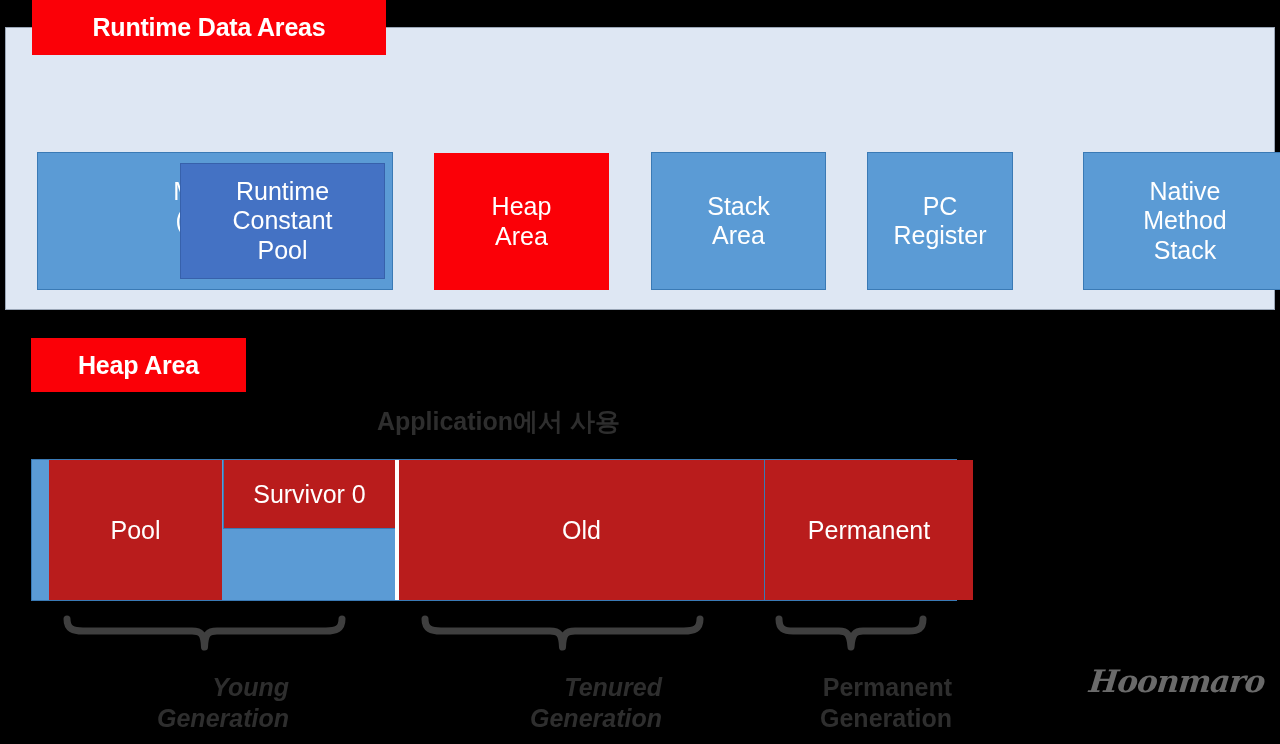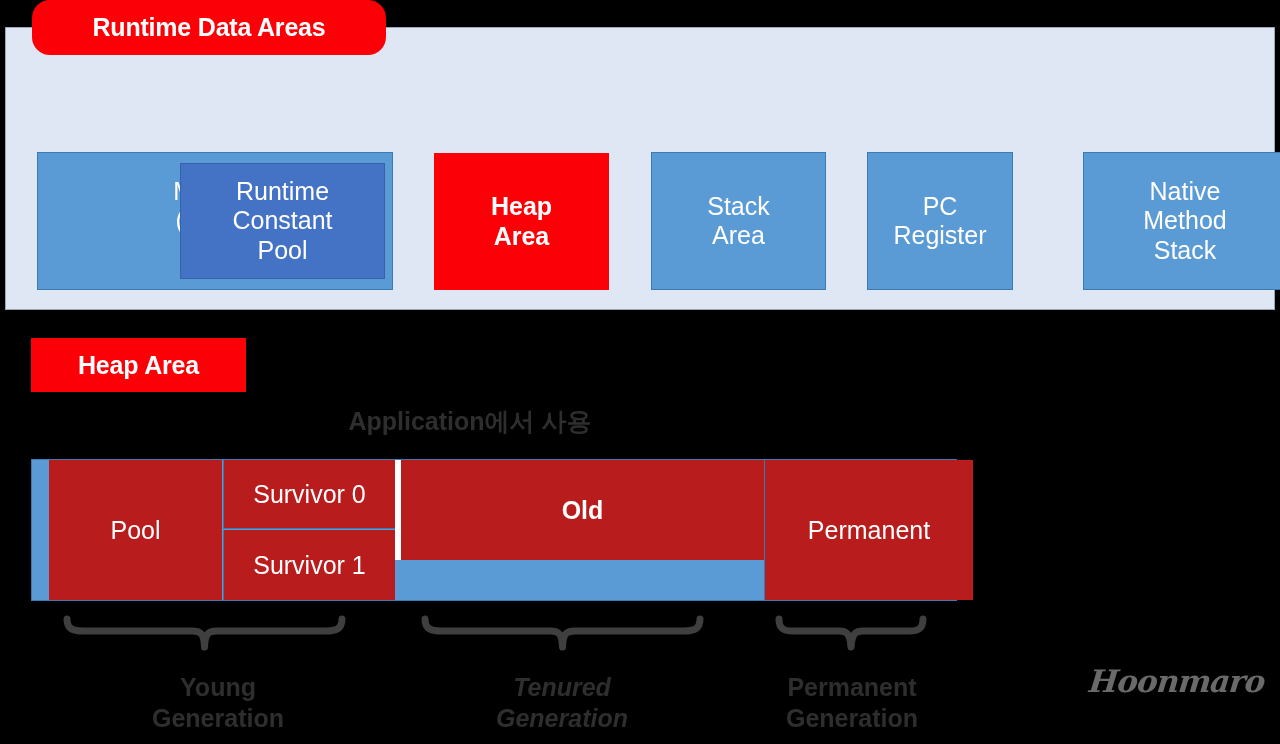--- a/index.html
+++ b/index.html
@@ -37,21 +37,20 @@
     justify-content: center;
     letter-spacing: -0.2px;
     text-align: center;
   }
   #rda-tag {
     left: 32px;
     top: 0px;
     width: 354px;
     height: 55px;
     font-size: 25px;
-    border-radius: 18px;
   }
   #heap-tag {
     left: 31px;
     top: 338px;
     width: 215px;
     height: 54px;
     font-size: 25px;
   }
 
   
@@ -71,21 +70,21 @@
     background: #fb0007;
     border: none;
   }
   .mem-box.inner {
     background: #4472c4;
     border: 1px solid #3761ab;
   }
 
   #box-method   { left: 31px;   top: 124px; width: 356px; height: 138px; }
   #box-rcp      { left: 150px;  top: 135px; width: 205px; height: 116px; margin-left: 24px; }
-  #box-heap     { left: 428px;  top: 125px; width: 175px; height: 137px; font-weight: bold; }
+  #box-heap     { left: 428px;  top: 125px; width: 175px; height: 137px; }
   #box-stack    { left: 645px;  top: 124px; width: 175px; height: 138px; }
   #box-pc       { left: 861px;  top: 124px; width: 146px; height: 138px; }
   #box-native   { left: 1077px; top: 124px; width: 204px; height: 138px; }
 
   .box-label { white-space: pre-line; }
 
   
   .heap-table {
     position: absolute;
     left: 31px;
@@ -102,36 +101,36 @@
     display: flex;
     align-items: center;
     justify-content: center;
     text-align: center;
     font-size: 25px;
     margin-left: 17px;
   }
   #cell-eden      { left: 0px;   top: 0px;  width: 173px; height: 140px; }
   #cell-surv0     { left: 174px; top: 0px;  width: 172px; height: 69px;  border-left: 1px solid #3a7ab5; border-bottom: 1px solid #3a7ab5; }
   #cell-surv1     { left: 174px; top: 70px; width: 172px; height: 70px;  border-left: 1px solid #3a7ab5; }
-  #cell-old       { left: 346px; top: 0px;  width: 369px; height: 100px; border-left: 6px solid #ffffff; font-weight: bold; }
+  #cell-old       { left: 346px; top: 0px;  width: 369px; height: 140px; border-left: 4px solid #ffffff; }
   #cell-permanent { left: 715px; top: 0px;  width: 209px; height: 140px; border-left: 1px solid #3a7ab5; }
 
   
   .dark-caption {
     position: absolute;
     color: #2e2e2e;
     font-size: 25px;
     font-weight: bold;
-    text-align: center;
+    text-align: right;
     line-height: 1.25;
     white-space: pre-line;
   }
   #cap-application { left: 320px; top: 406px; width: 300px; }
   #cap-jvm         { left: 742px; top: 406px; width: 240px; }
-  #cap-young       { left: 118px; top: 672px; width: 200px; }
+  #cap-young       { left: 89px; top: 672px; width: 200px; font-style: italic; }
   #cap-tenured     { left: 462px; top: 672px; width: 200px; font-style: italic; }
   #cap-perm        { left: 752px; top: 672px; width: 200px; }
 
   
   .brace {
     position: absolute;
     height: 36px;
   }
   .brace svg { display: block; width: 100%; height: 100%; }
   #brace-young   { left: 63px;  top: 615px; width: 283px; }
@@ -209,23 +208,20 @@
 
   <div class="dark-caption" id="cap-application">Application에서 사용</div>
 
   <div class="heap-table">
     <div class="heap-cell" id="cell-eden">
       <span>Pool</span>
     </div>
     <div class="heap-cell" id="cell-surv0">
       <span>Survivor 0</span>
     </div>
-    <div class="heap-cell" id="cell-surv1">
-      <span>Survivor 1</span>
-    </div>
     <div class="heap-cell" id="cell-old">
       <span>Old</span>
     </div>
     <div class="heap-cell" id="cell-permanent">
       <span>Permanent</span>
     </div>
   </div>
 
   <div class="brace" id="brace-young">
     <svg viewBox="0 0 283 36" preserveAspectRatio="none" aria-hidden="true">

